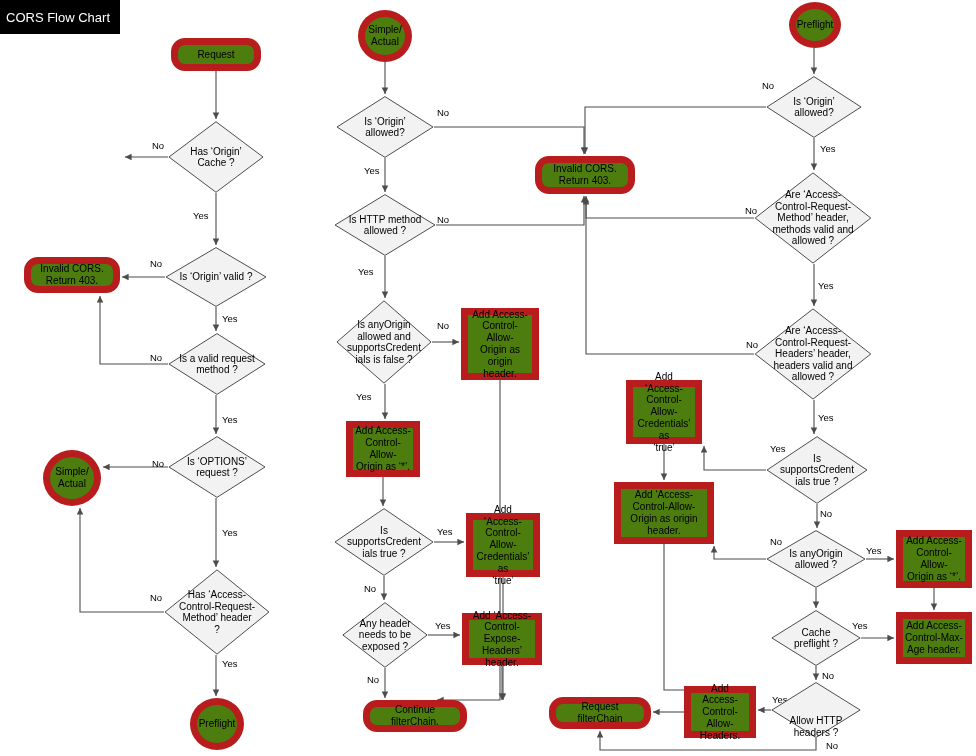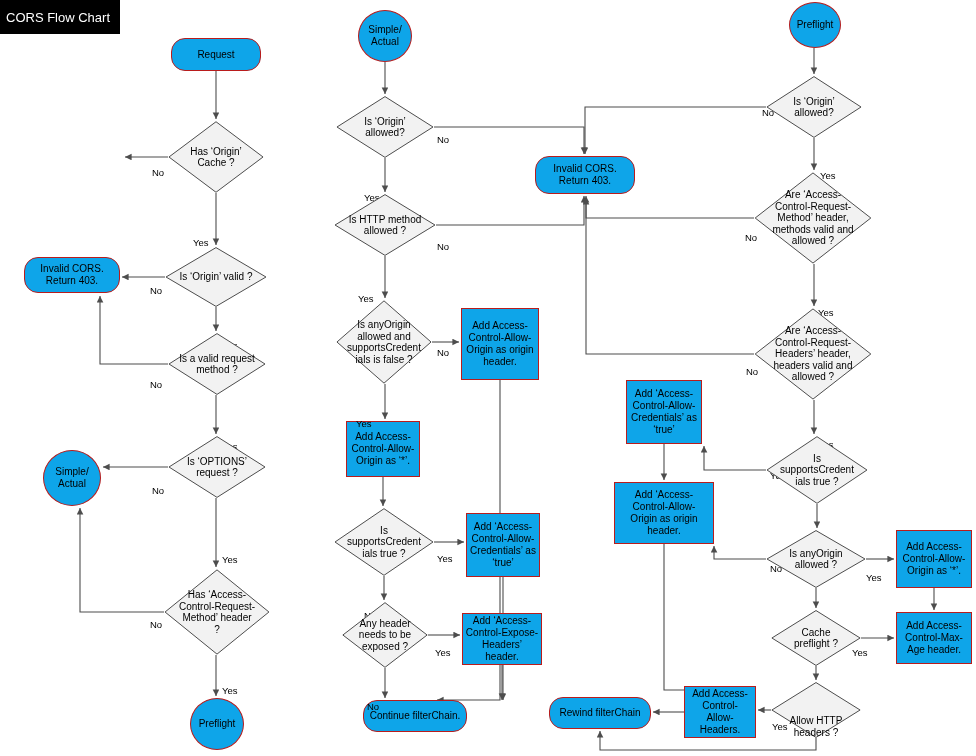--- a/index.html
+++ b/index.html
@@ -10,22 +10,22 @@
     font-size:10px;
     color:#000000;
     overflow:hidden;
   }
   #diagram{position:absolute;left:0;top:0;width:976px;height:756px;}
   .node{
     position:absolute;
     box-sizing:border-box;
     display:flex;align-items:center;justify-content:center;
     text-align:center;
-    background:#0ea5e9;
-    border:1px solid #b91c1c;
+    background:#4d7c0f;
+    border:7px solid #b91c1c;
     line-height:1.18;
     padding:2px;
     white-space:pre-line;
     font-size:10px;
   }
   .node.rect{border-radius:0;}
   .node.round{border-radius:14px;}
   .node.circle{border-radius:50%;}
   .node.diamond{
     background:transparent;border:none;padding:0;
@@ -33,21 +33,20 @@
   .node.diamond .dlabel{
     position:relative;z-index:2;white-space:pre-line;line-height:1.15;
     padding:0 4px;
   }
   .node.diamond .dshape{
     position:absolute;left:0;top:0;width:100%;height:100%;z-index:1;
   }
   .edge-label{
     position:absolute;font-size:9.5px;color:#000;background:transparent;
     white-space:nowrap;
-    margin-top:27px;
   }
   .title-box{
     position:absolute;left:0;top:0;width:120px;height:34px;
     background:#000;color:#fff;
     display:flex;align-items:center;padding-left:6px;
     font-size:13px;box-sizing:border-box;
   }
   svg.links{position:absolute;left:0;top:0;width:976px;height:756px;overflow:visible;}
 </style>
 </head>
@@ -232,21 +231,21 @@
 Control-Max-
 Age header.</div>
     <div class="node diamond" style="left: 771px; top: 682px; width: 90px; height: 56px; align-items: flex-end;"><svg class="dshape" viewBox="0 0 100 100" preserveAspectRatio="none">
         <polygon points="50,1 99,50 50,99 1,50" fill="#f2f2f2" stroke="#4d4d4d" stroke-width="1" vector-effect="non-scaling-stroke"></polygon>
       </svg><div class="dlabel">Allow HTTP
 headers ?</div></div>
     <div class="node rect" style="left: 684px; top: 686px; width: 72px; height: 52px;">Add Access-
 Control-
 Allow-
 Headers.</div>
-    <div class="node round" style="left: 549px; top: 697px; width: 102px; height: 32px;">Rewind filterChain</div>
+    <div class="node round" style="left: 549px; top: 697px; width: 102px; height: 32px;">Request filterChain</div>
     <div class="edge-label" style="left: 152px; top: 140px;">No</div>
     <div class="edge-label" style="left: 193px; top: 210px;">Yes</div>
     <div class="edge-label" style="left: 150px; top: 258px;">No</div>
     <div class="edge-label" style="left: 222px; top: 313px;">Yes</div>
     <div class="edge-label" style="left: 150px; top: 352px;">No</div>
     <div class="edge-label" style="left: 222px; top: 414px;">Yes</div>
     <div class="edge-label" style="left: 152px; top: 458px;">No</div>
     <div class="edge-label" style="left: 222px; top: 527px;">Yes</div>
     <div class="edge-label" style="left: 150px; top: 592px;">No</div>
     <div class="edge-label" style="left: 222px; top: 658px;">Yes</div>

